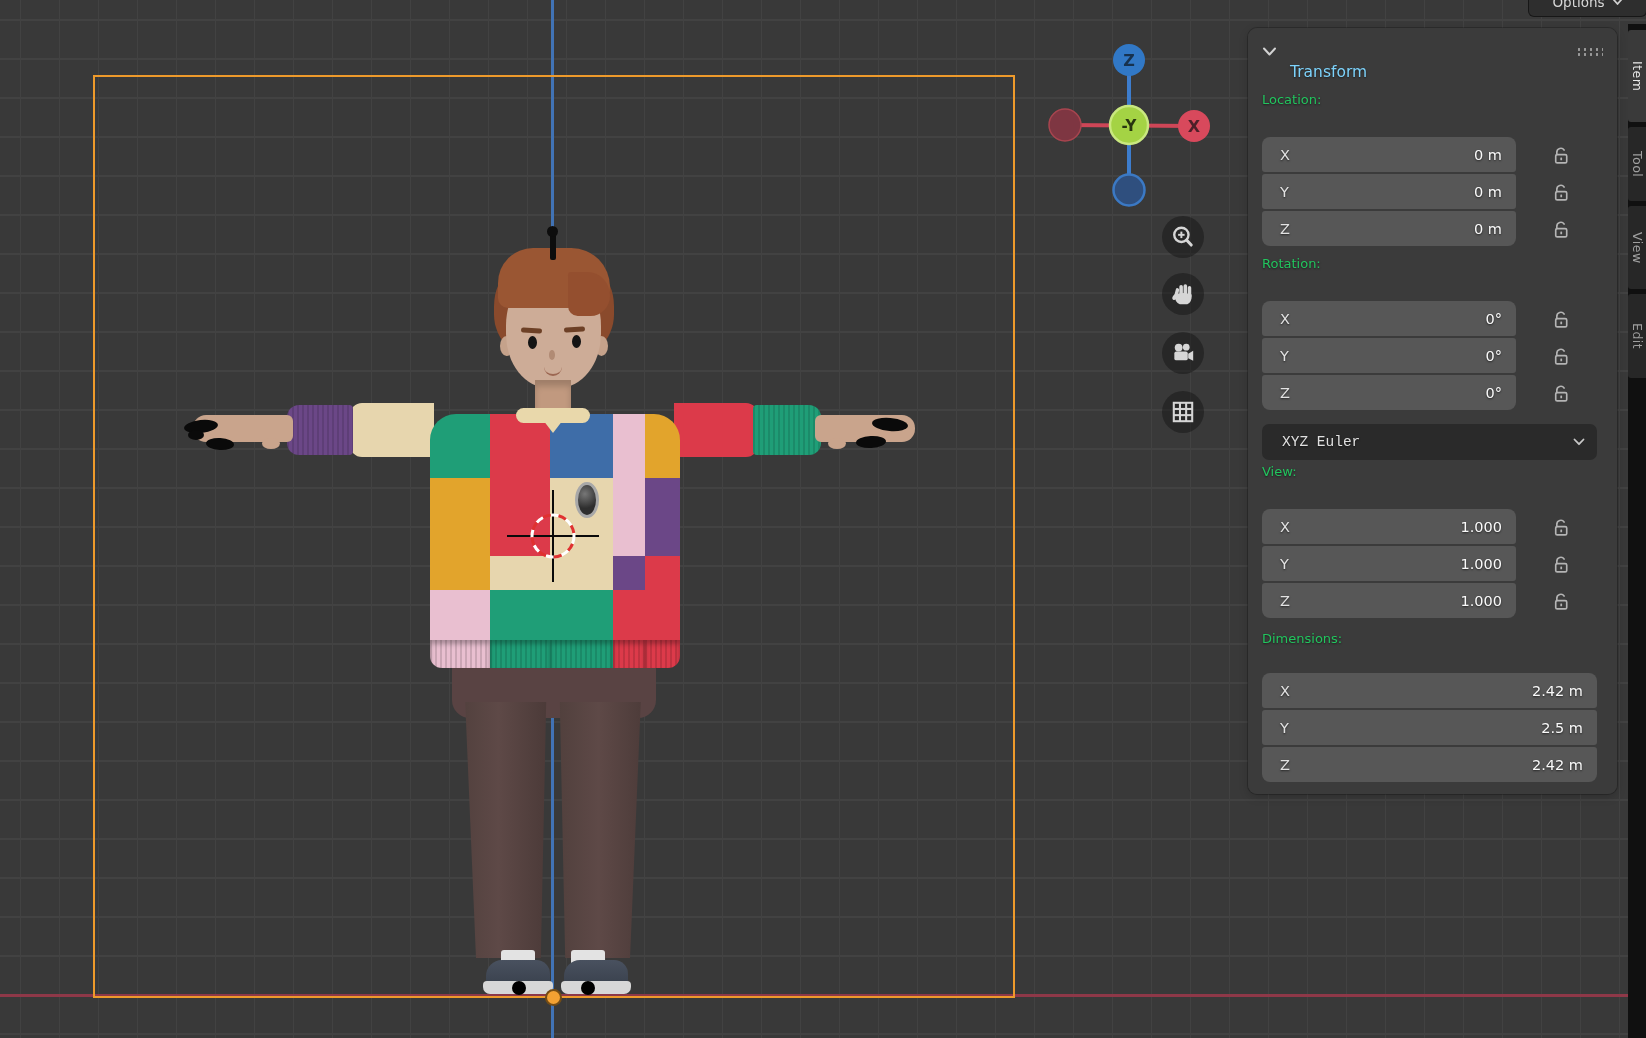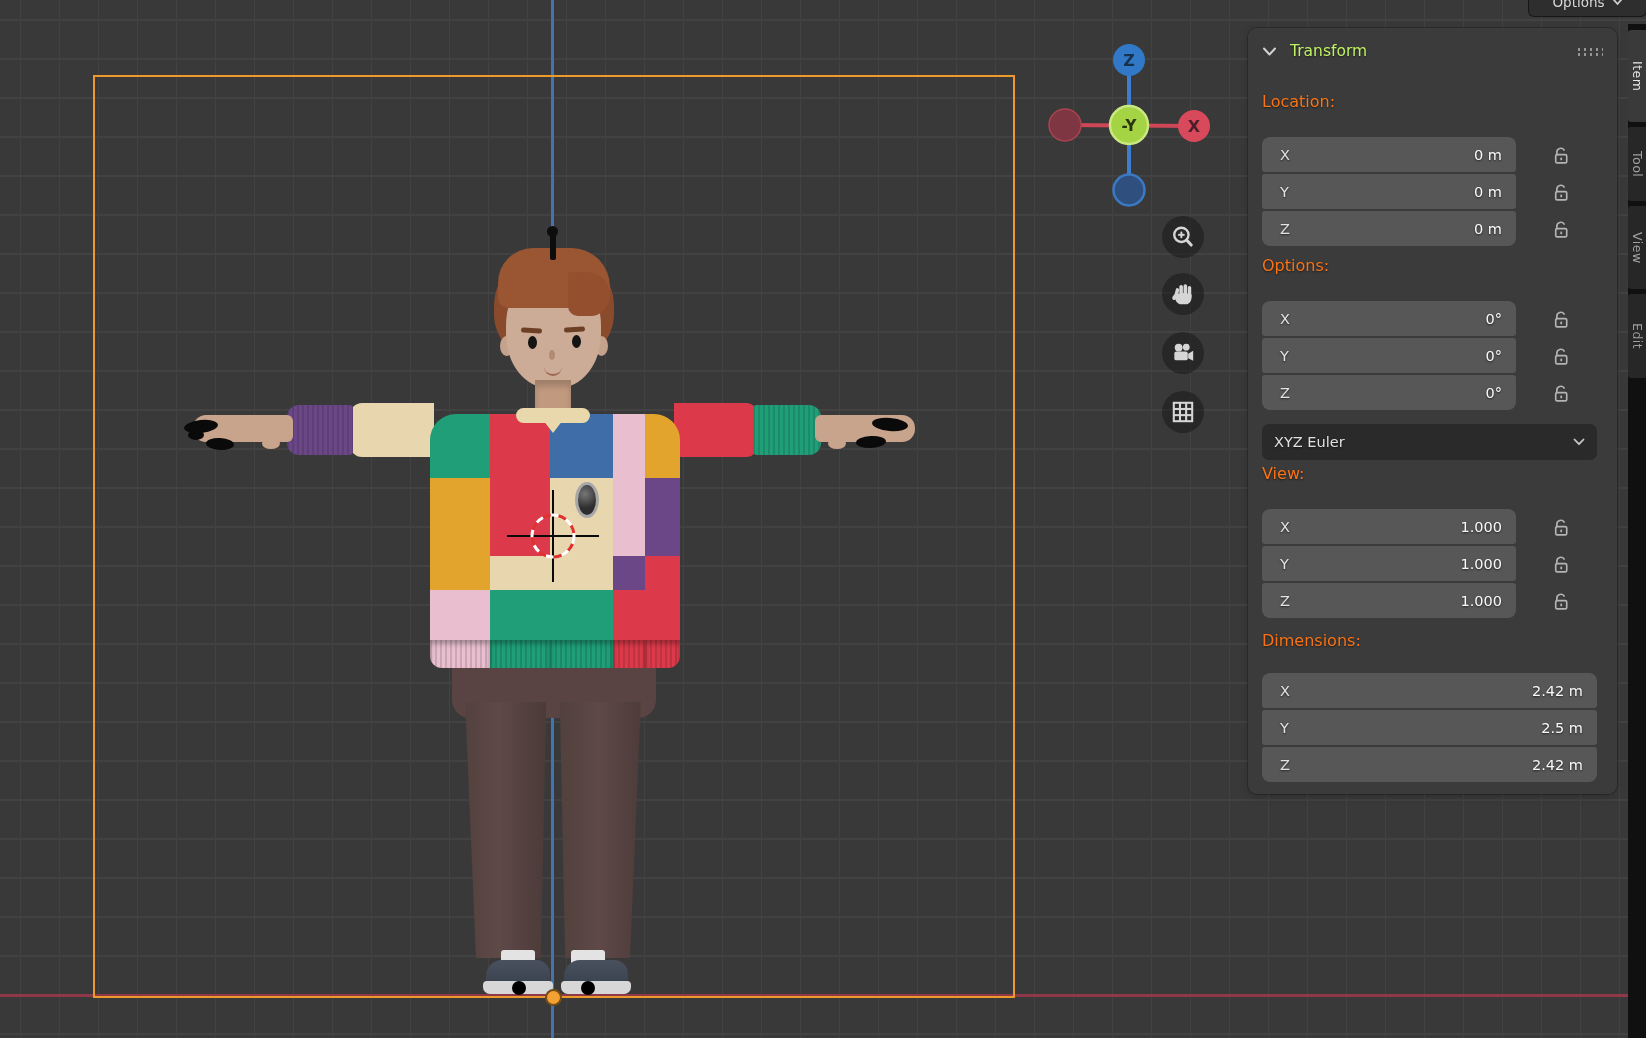--- a/index.html
+++ b/index.html
@@ -70,34 +70,34 @@
     display:flex;align-items:center;justify-content:center;z-index:5;}
   
   .options-btn{left:1528px;top:-13px;width:119px;height:30px;background:#2e2e2e;border:1px solid rgba(0,0,0,.5);
     border-radius:6px;display:flex;align-items:center;justify-content:center;gap:7px;
     color:#d8d8d8;font-size:13.5px;z-index:40;box-sizing:border-box;}
   
   .panel{left:1248px;top:28px;width:369px;height:766px;background:rgba(59,59,59,.97);
     border-radius:9px;z-index:30;box-shadow:0 0 0 1px rgba(0,0,0,.22), 0 3px 10px rgba(0,0,0,.18);}
   .panel *{box-sizing:border-box;}
   .panel .abs{position:absolute;}
-  .panel-title{color:#bef264;font-size:15.5px;text-shadow:0 1px 2px rgba(0,0,0,.55);}
+  .panel-title{color:#7dd3fc;font-size:15.5px;text-shadow:0 1px 2px rgba(0,0,0,.55);margin-top:21px;}
   .grip{width:27px;height:10px;background-image:radial-gradient(circle,#9a9a9a 1.1px,transparent 1.35px);
     background-size:6px 5px;}
-  .lbl{color:#f97316;font-size:16px;text-shadow:0 1px 2px rgba(0,0,0,.55);}
+  .lbl{color:#22c55e;font-size:13px;text-shadow:0 1px 2px rgba(0,0,0,.55);}
   .fgroup{display:flex;flex-direction:column;gap:2px;}
   .frow{height:35px;background:#575757;display:flex;align-items:center;justify-content:space-between;
     padding:0 14px 0 18px;border-radius:3px;color:#ededed;font-size:14.5px;text-shadow:0 1px 2px rgba(0,0,0,.6);}
   .fgroup .frow:first-child{border-radius:8px 8px 3px 3px;}
   .fgroup .frow:last-child{border-radius:3px 3px 8px 8px;}
   .frow .ax{color:#e2e2e2;}
   .frow .val{color:#fafafa;}
   .dropdown{height:36px;background:#2a2a2a;border-radius:7px;display:flex;align-items:center;
-    justify-content:space-between;padding:0 12px 0 12px;color:#e0e0e0;font-size:14.5px;
-    text-shadow:0 1px 2px rgba(0,0,0,.6);}
+    justify-content:space-between;padding:0 12px 0 20px;color:#e0e0e0;font-size:14.5px;
+    text-shadow:0 1px 2px rgba(0,0,0,.6);font-family:Liberation Mono, monospace;}
   .lockcol{display:flex;flex-direction:column;}
   
   .tabstrip{left:1628px;top:24px;width:18px;height:1014px;background:#101010;z-index:20;}
   .tab{position:absolute;left:0;width:18px;writing-mode:vertical-rl;display:flex;align-items:center;
     justify-content:center;font-size:12.5px;color:#9f9f9f;background:#272727;border-radius:3px 0 0 3px;
     letter-spacing:.5px;}
   .tab.active{background:#3a3a3a;color:#e8e8e8;}
 </style>
 </head>
 <body>
@@ -299,21 +299,21 @@
         <rect x="5.2" y="9.6" width="10" height="7.6" rx="1.4" fill="none" stroke="#b4b4b4" stroke-width="1.5"></rect>
         <rect x="9.4" y="12.2" width="1.6" height="2.6" rx="0.5" fill="#b4b4b4"></rect>
       </svg>
     <svg width="22" height="22" viewBox="0 0 20 20">
         <path d="M6.2 9.6 V7.4 a3.6 3.6 0 0 1 6.6 -1.9" fill="none" stroke="#b4b4b4" stroke-width="1.5" stroke-linecap="round"></path>
         <rect x="5.2" y="9.6" width="10" height="7.6" rx="1.4" fill="none" stroke="#b4b4b4" stroke-width="1.5"></rect>
         <rect x="9.4" y="12.2" width="1.6" height="2.6" rx="0.5" fill="#b4b4b4"></rect>
       </svg>
   </div>
 
-  <div class="abs lbl" style="left:14px;top:228px;">Options:</div>
+  <div class="abs lbl" style="left:14px;top:228px;">Rotation:</div>
   <div class="abs fgroup" style="left:14px;top:273px;width:254px;">
     <div class="frow">
       <span class="ax">X</span>
       <span class="val">0°</span>
     </div>
     <div class="frow">
       <span class="ax">Y</span>
       <span class="val">0°</span>
     </div>
     <div class="frow">

